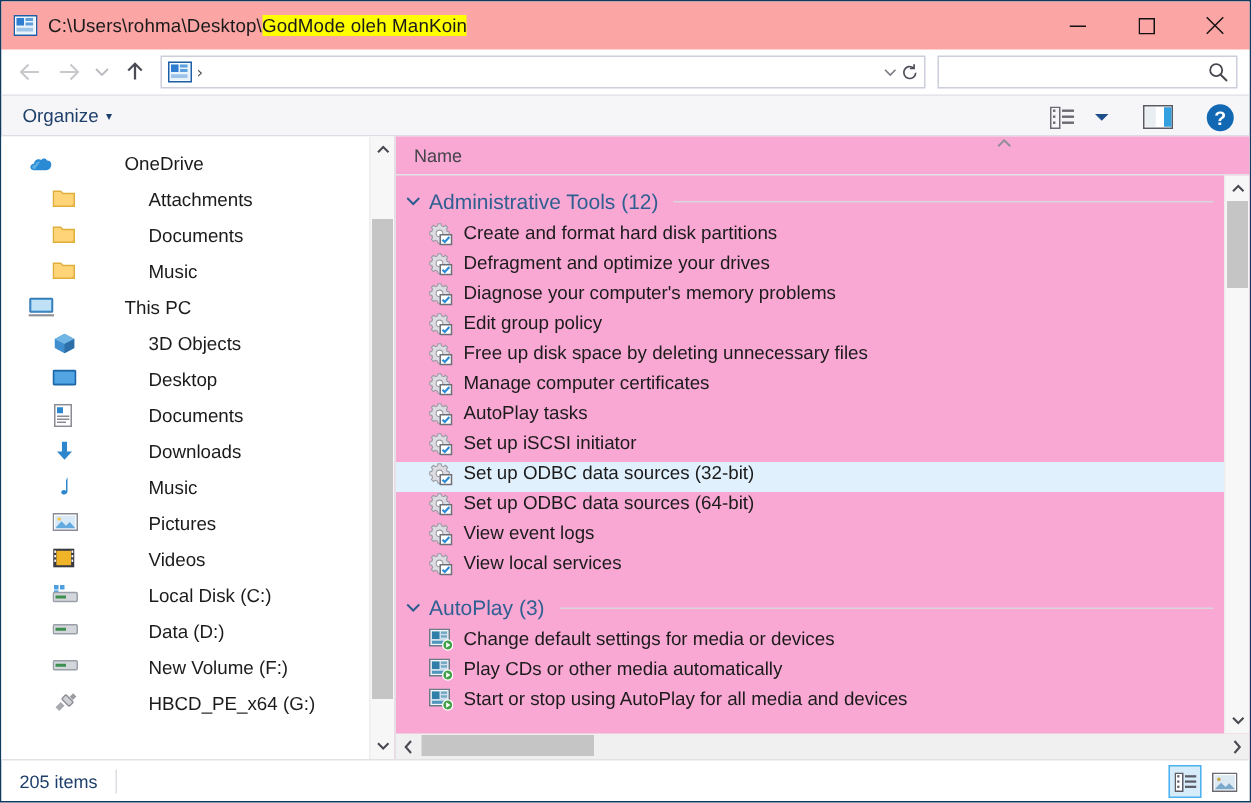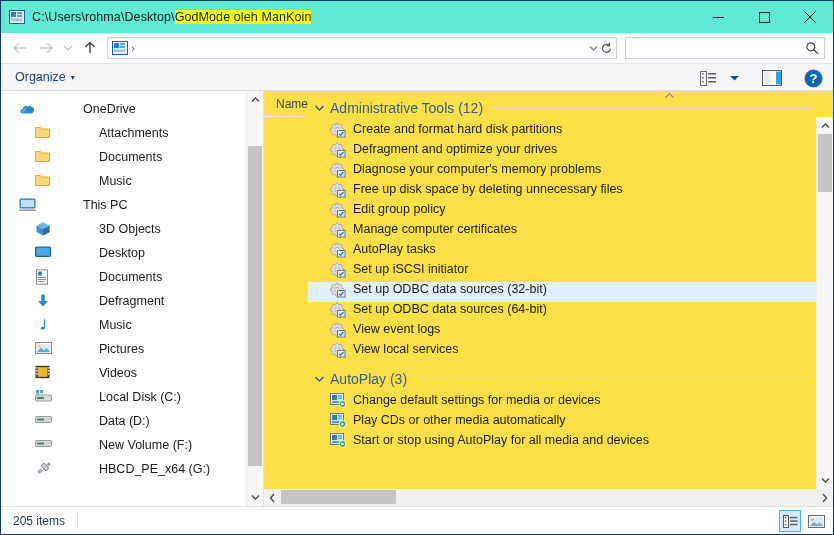--- a/index.html
+++ b/index.html
@@ -24,21 +24,21 @@
     border: 1px solid #0f3b5e;
     background: #ffffff;
     display: flex;
     flex-direction: column;
   }
 
   
   .titlebar {
     height: 32px;
     min-height: 32px;
-    background: #5eead4;
+    background: #fca5a5;
     display: flex;
     align-items: center;
     padding-left: 8px;
     position: relative;
   }
   .title-icon {
     width: 16px;
     height: 16px;
     margin-right: 7px;
     flex: 0 0 auto;
@@ -215,22 +215,23 @@
   }
   .sb-track { flex: 1 1 auto; width: 16px; position: relative; }
   .sb-thumb { position: absolute; left: 1px; width: 14px; background: #c5c5c5; }
 
   
   .mainpane {
     flex: 1 1 auto;
     position: relative;
     border-left: 1px solid #e2e2e6;
     overflow: hidden;
-    background: #fde047;
-    display: flex;
+    background: #f9a8d4;
+    display: flex;
+    flex-direction: column;
     min-width: 0;
   }
   .col-header {
     height: 26px; min-height: 26px;
     border-bottom: 1px solid #e2e2e6;
     display: flex; align-items: center;
     padding-left: 12px;
     box-sizing: border-box;
     position: relative;
   }
@@ -536,21 +537,21 @@
           </span>
           <span class="nav-label">Documents</span>
         </div>
 
         <div class="nav-item child">
           <span class="nav-ico">
             <svg width="16" height="16" viewBox="0 0 16 16">
               <path d="M6.3 1.5 L9.7 1.5 L9.7 8 L13 8 L8 13.5 L3 8 L6.3 8 Z" fill="#2e86cd"></path>
             </svg>
           </span>
-          <span class="nav-label">Defragment</span>
+          <span class="nav-label">Downloads</span>
         </div>
 
         <div class="nav-item child">
           <span class="nav-ico">
             <svg width="14" height="16" viewBox="0 0 14 16">
               <path d="M10 1 L10 10.5 C10 12 8.5 13 7 12.6 C5.8 12.3 5.4 11 6.3 10.2
                        C7.1 9.5 8.4 9.6 9 10.2 L9 3.2 L10 1 Z" fill="#2e86cd"></path>
             </svg>
           </span>
           <span class="nav-label">Music</span>
@@ -708,33 +709,33 @@
 
         <div class="row">
           <span class="row-ico">
             <svg width="16" height="16" viewBox="0 0 16 16">
               <path d="M6 1.2 L8 1.2 L8.4 2.6 L9.8 3.1 L11 2.2 L12.4 3.6 L11.6 4.8 L12.1 6.2 L13.5 6.6 L13.5 8.6 L12.1 9 L11.6 10.4 L12.4 11.6 L11 13 L9.8 12.2 L8.4 12.7 L8 14.1 L6 14.1 L5.6 12.7 L4.2 12.2 L3 13 L1.6 11.6 L2.4 10.4 L1.9 9 L0.5 8.6 L0.5 6.6 L1.9 6.2 L2.4 4.8 L1.6 3.6 L3 2.2 L4.2 3.1 L5.6 2.6 Z" fill="#dcdce2" stroke="#9a9aa2" stroke-width="0.7"></path>
               <circle cx="7" cy="7.6" r="2.2" fill="#ffffff" stroke="#9a9aa2" stroke-width="0.7"></circle>
               <rect x="7.5" y="8.5" width="7.5" height="6.5" fill="#ffffff" stroke="#6f6f78"></rect>
               <path d="M9 11.8 L10.5 13.3 L13.6 10" stroke="#2a8ad4" stroke-width="1.5" fill="none"></path>
             </svg>
           </span>
+          <span class="row-label">Edit group policy</span>
+        </div>
+
+        <div class="row">
+          <span class="row-ico">
+            <svg width="16" height="16" viewBox="0 0 16 16">
+              <path d="M6 1.2 L8 1.2 L8.4 2.6 L9.8 3.1 L11 2.2 L12.4 3.6 L11.6 4.8 L12.1 6.2 L13.5 6.6 L13.5 8.6 L12.1 9 L11.6 10.4 L12.4 11.6 L11 13 L9.8 12.2 L8.4 12.7 L8 14.1 L6 14.1 L5.6 12.7 L4.2 12.2 L3 13 L1.6 11.6 L2.4 10.4 L1.9 9 L0.5 8.6 L0.5 6.6 L1.9 6.2 L2.4 4.8 L1.6 3.6 L3 2.2 L4.2 3.1 L5.6 2.6 Z" fill="#dcdce2" stroke="#9a9aa2" stroke-width="0.7"></path>
+              <circle cx="7" cy="7.6" r="2.2" fill="#ffffff" stroke="#9a9aa2" stroke-width="0.7"></circle>
+              <rect x="7.5" y="8.5" width="7.5" height="6.5" fill="#ffffff" stroke="#6f6f78"></rect>
+              <path d="M9 11.8 L10.5 13.3 L13.6 10" stroke="#2a8ad4" stroke-width="1.5" fill="none"></path>
+            </svg>
+          </span>
           <span class="row-label">Free up disk space by deleting unnecessary files</span>
-        </div>
-
-        <div class="row">
-          <span class="row-ico">
-            <svg width="16" height="16" viewBox="0 0 16 16">
-              <path d="M6 1.2 L8 1.2 L8.4 2.6 L9.8 3.1 L11 2.2 L12.4 3.6 L11.6 4.8 L12.1 6.2 L13.5 6.6 L13.5 8.6 L12.1 9 L11.6 10.4 L12.4 11.6 L11 13 L9.8 12.2 L8.4 12.7 L8 14.1 L6 14.1 L5.6 12.7 L4.2 12.2 L3 13 L1.6 11.6 L2.4 10.4 L1.9 9 L0.5 8.6 L0.5 6.6 L1.9 6.2 L2.4 4.8 L1.6 3.6 L3 2.2 L4.2 3.1 L5.6 2.6 Z" fill="#dcdce2" stroke="#9a9aa2" stroke-width="0.7"></path>
-              <circle cx="7" cy="7.6" r="2.2" fill="#ffffff" stroke="#9a9aa2" stroke-width="0.7"></circle>
-              <rect x="7.5" y="8.5" width="7.5" height="6.5" fill="#ffffff" stroke="#6f6f78"></rect>
-              <path d="M9 11.8 L10.5 13.3 L13.6 10" stroke="#2a8ad4" stroke-width="1.5" fill="none"></path>
-            </svg>
-          </span>
-          <span class="row-label">Edit group policy</span>
         </div>
 
         <div class="row">
           <span class="row-ico">
             <svg width="16" height="16" viewBox="0 0 16 16">
               <path d="M6 1.2 L8 1.2 L8.4 2.6 L9.8 3.1 L11 2.2 L12.4 3.6 L11.6 4.8 L12.1 6.2 L13.5 6.6 L13.5 8.6 L12.1 9 L11.6 10.4 L12.4 11.6 L11 13 L9.8 12.2 L8.4 12.7 L8 14.1 L6 14.1 L5.6 12.7 L4.2 12.2 L3 13 L1.6 11.6 L2.4 10.4 L1.9 9 L0.5 8.6 L0.5 6.6 L1.9 6.2 L2.4 4.8 L1.6 3.6 L3 2.2 L4.2 3.1 L5.6 2.6 Z" fill="#dcdce2" stroke="#9a9aa2" stroke-width="0.7"></path>
               <circle cx="7" cy="7.6" r="2.2" fill="#ffffff" stroke="#9a9aa2" stroke-width="0.7"></circle>
               <rect x="7.5" y="8.5" width="7.5" height="6.5" fill="#ffffff" stroke="#6f6f78"></rect>
               <path d="M9 11.8 L10.5 13.3 L13.6 10" stroke="#2a8ad4" stroke-width="1.5" fill="none"></path>
             </svg>

